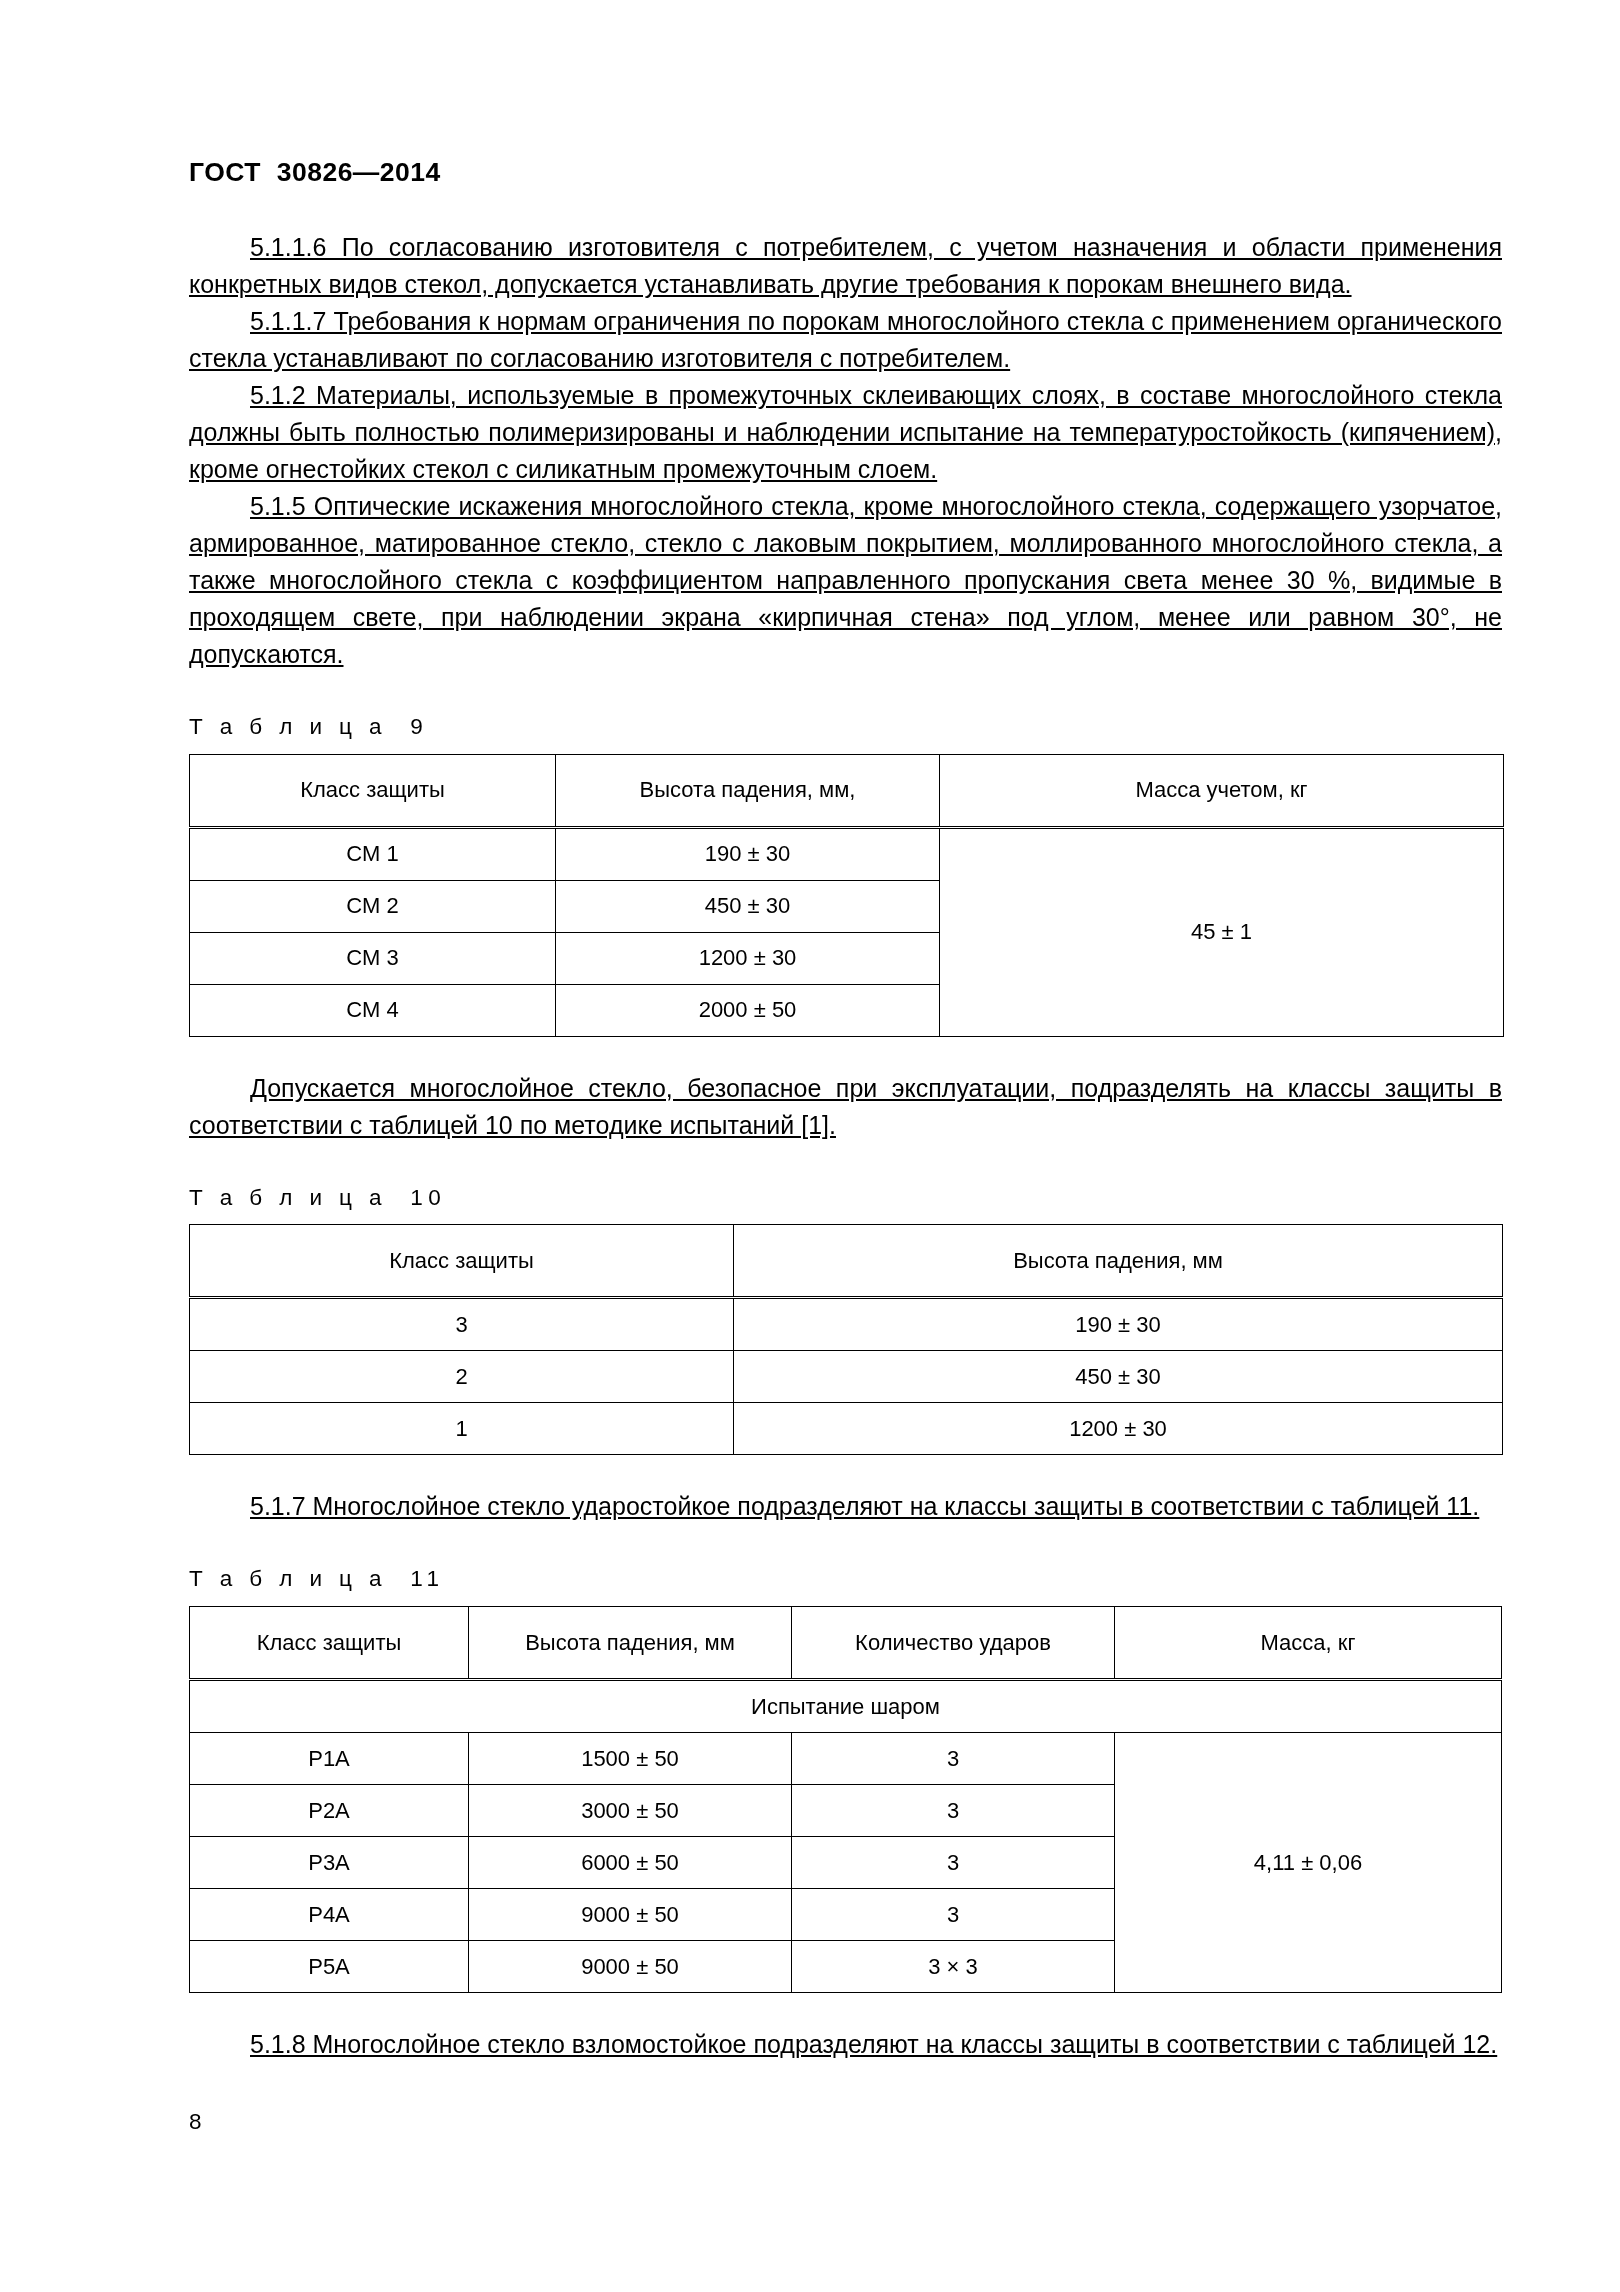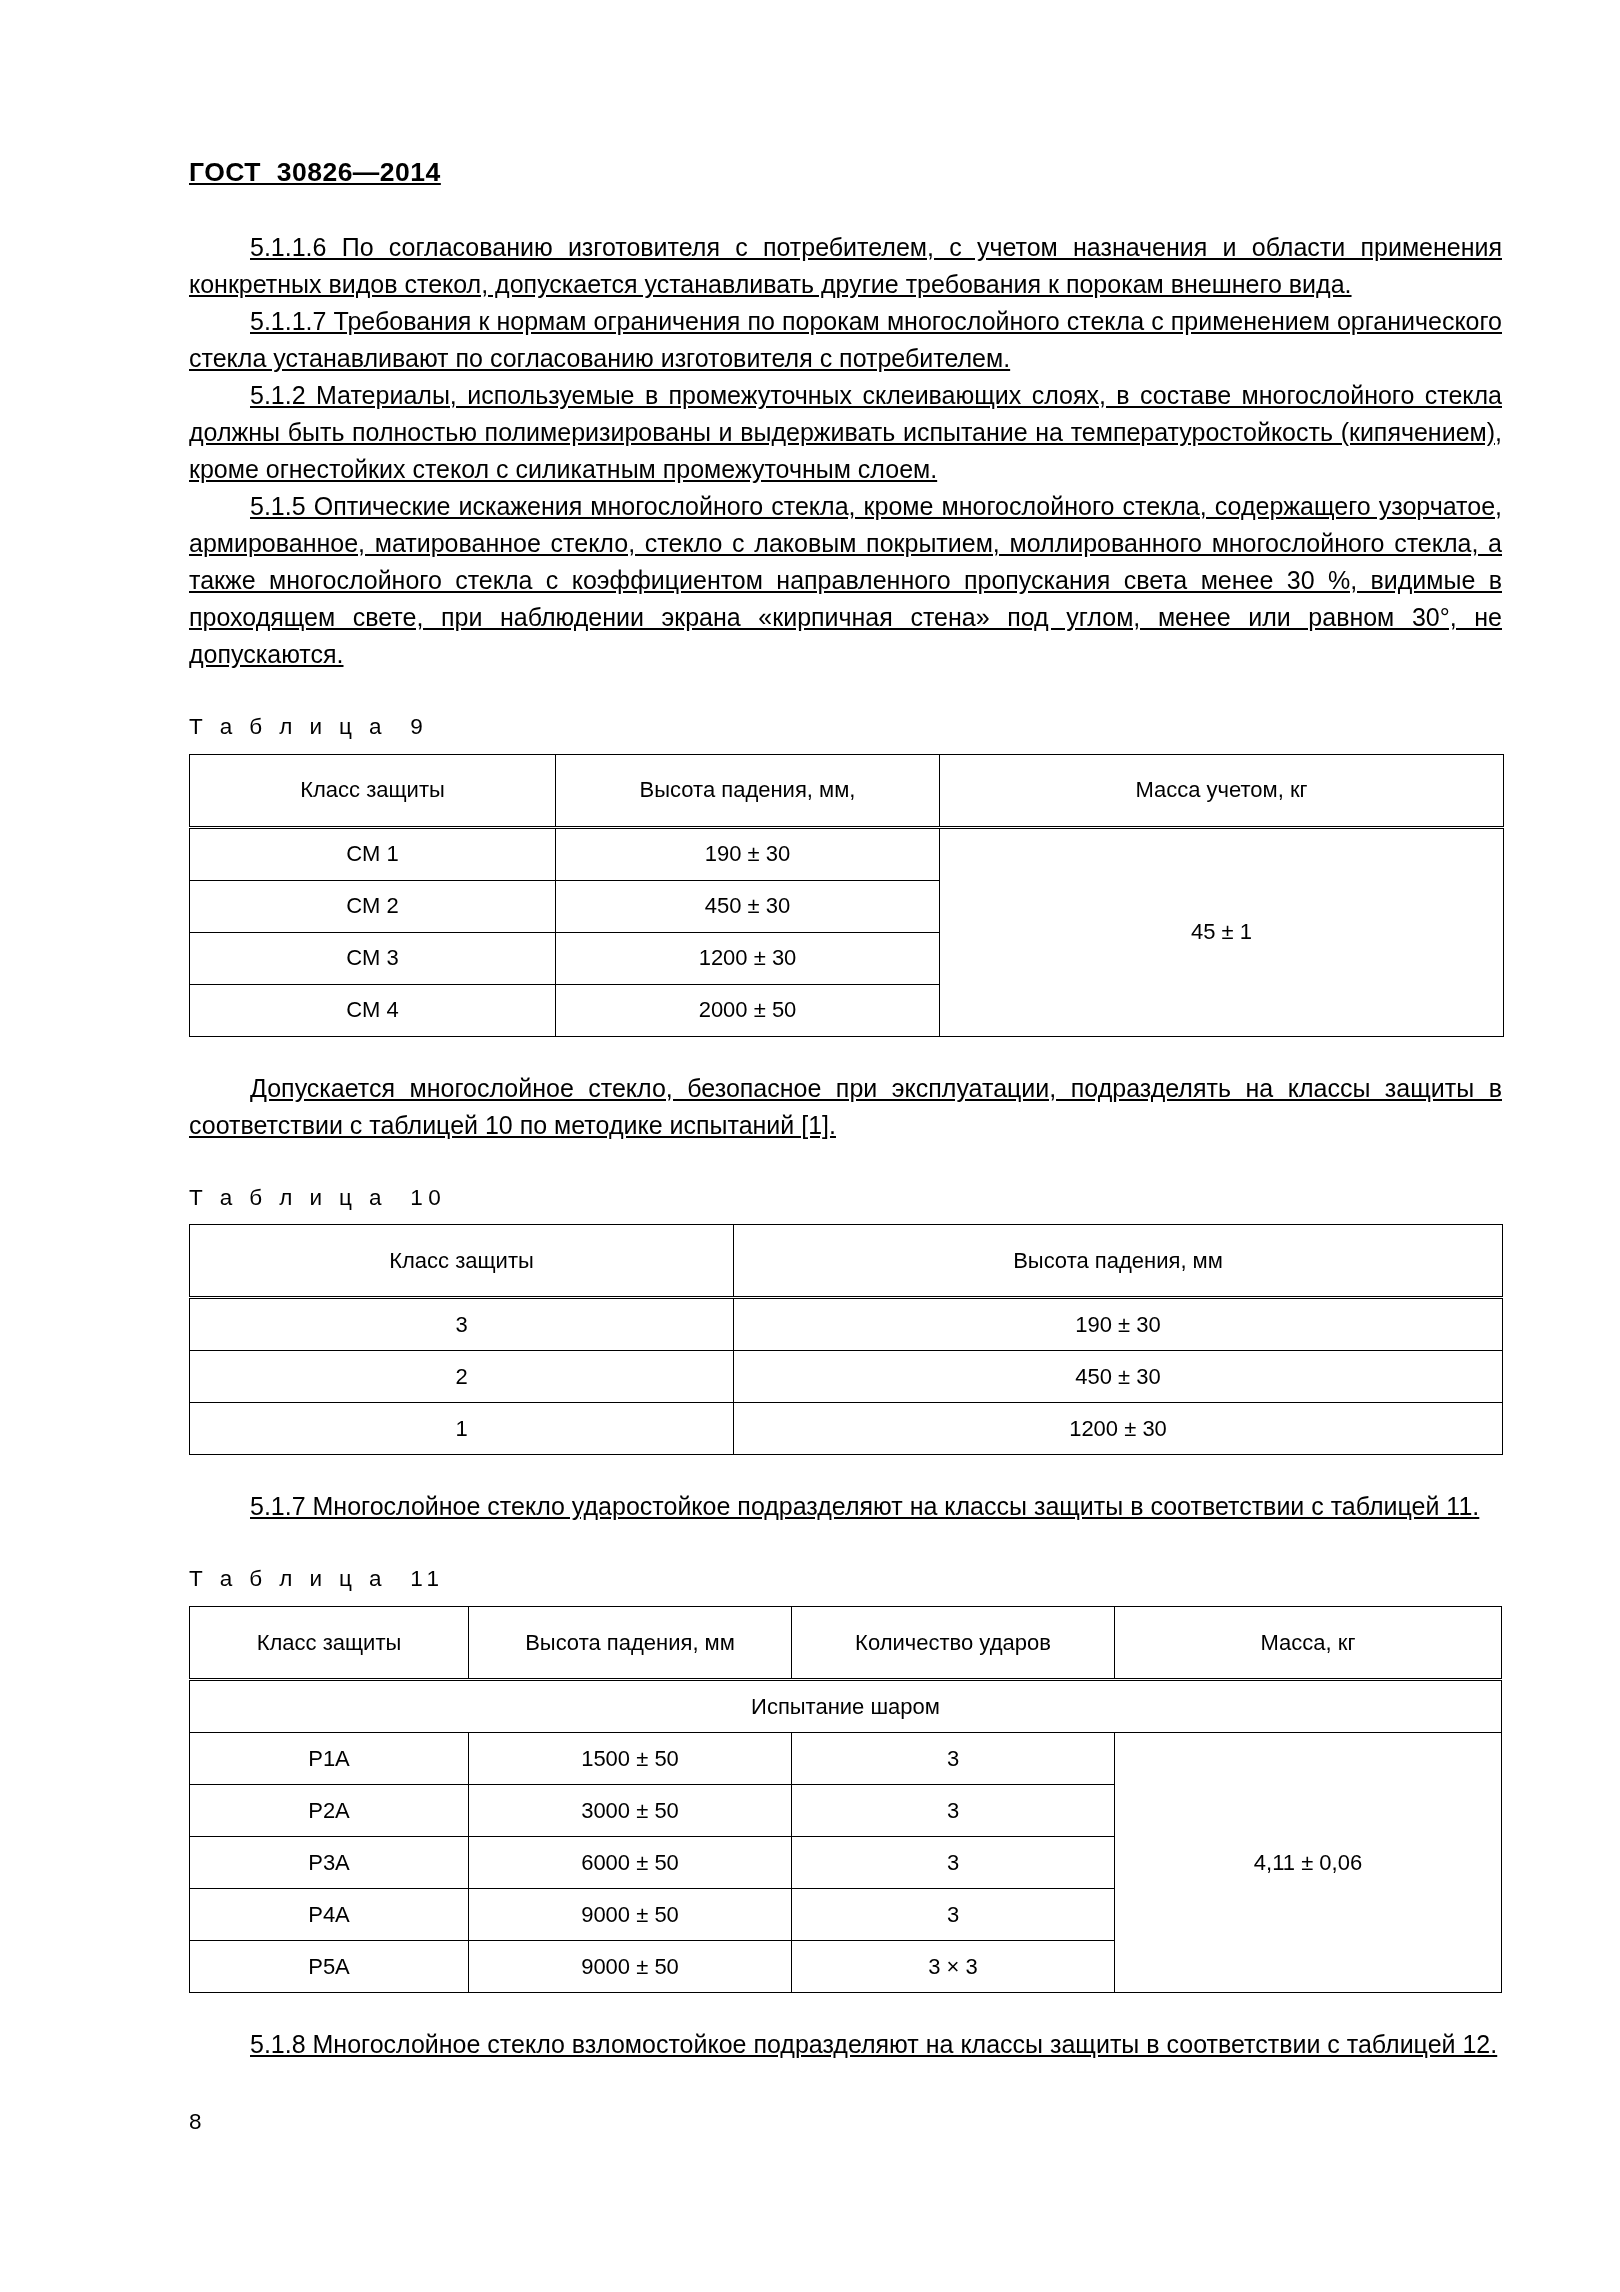--- a/index.html
+++ b/index.html
@@ -27,21 +27,20 @@
     top: 157px;
     width: 1313px;
   }
   
   .doc-header {
     font-size: 26.5px;
     font-weight: bold;
     letter-spacing: 0.5px;
     margin: 0 0 41px 0;
     white-space: pre;
-    text-decoration: underline;
   }
   
   .para {
     font-size: 25px;
     line-height: 37px;
     text-align: justify;
     text-justify: inter-word;
     margin: 0;
     text-indent: 61px;
     hyphens: manual;
@@ -94,21 +93,21 @@
 <body>
 
 <div class="page">
 
   <div class="content">
 
     <div class="doc-header">ГОСТ  30826—2014</div>
 
     <p class="para">5.1.1.6  По согласованию изготовителя с потребителем, с учетом назначения и области применения конкретных видов стекол, допускается устанавливать другие требования к порокам внешнего вида.</p>
     <p class="para">5.1.1.7  Требования к нормам ограничения по порокам многослойного стекла с применением органического стекла устанавливают по согласованию изготовителя с потребителем.</p>
-    <p class="para">5.1.2  Материалы, используемые в промежуточных склеивающих слоях, в составе многослойного стекла должны быть полностью полимеризированы и выдерживать испытание на температуростойкость (кипячением), кроме огнестойких стекол с силикатным промежуточным слоем.</p>
+    <p class="para">5.1.2  Материалы, используемые в промежуточных склеивающих слоях, в составе многослойного стекла должны быть полностью полимеризированы и наблюдении испытание на температуростойкость (кипячением), кроме огнестойких стекол с силикатным промежуточным слоем.</p>
     <p class="para">5.1.5  Оптические искажения многослойного стекла, кроме многослойного стекла, содержащего узорчатое, армированное, матированное стекло, стекло с лаковым покрытием, моллированного многослойного стекла, а также многослойного стекла с коэффициентом направленного пропускания света менее 30 %, видимые в проходящем свете, при наблюдении экрана «кирпичная стена» под углом, менее или равном 30°, не допускаются.</p>
 
     <div class="tbl-caption">Т а б л и ц а  9</div>
 
     <table class="gost">
       <colgroup>
         <col style="width:366px">
         <col style="width:384px">
         <col style="width:564px">
       </colgroup>

